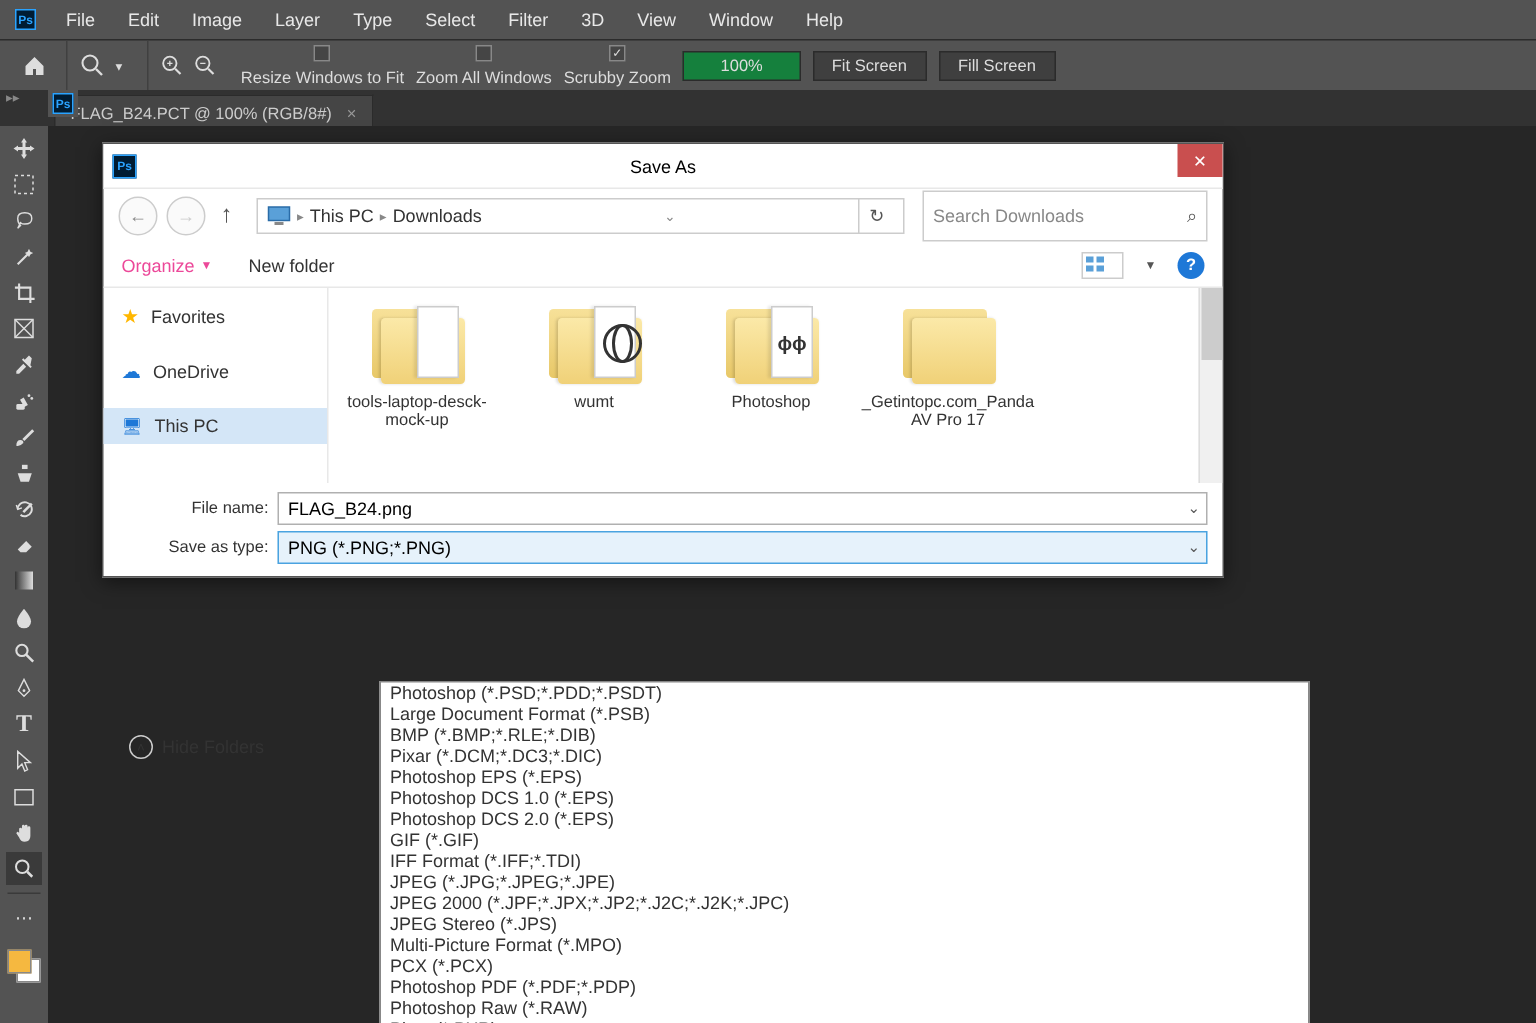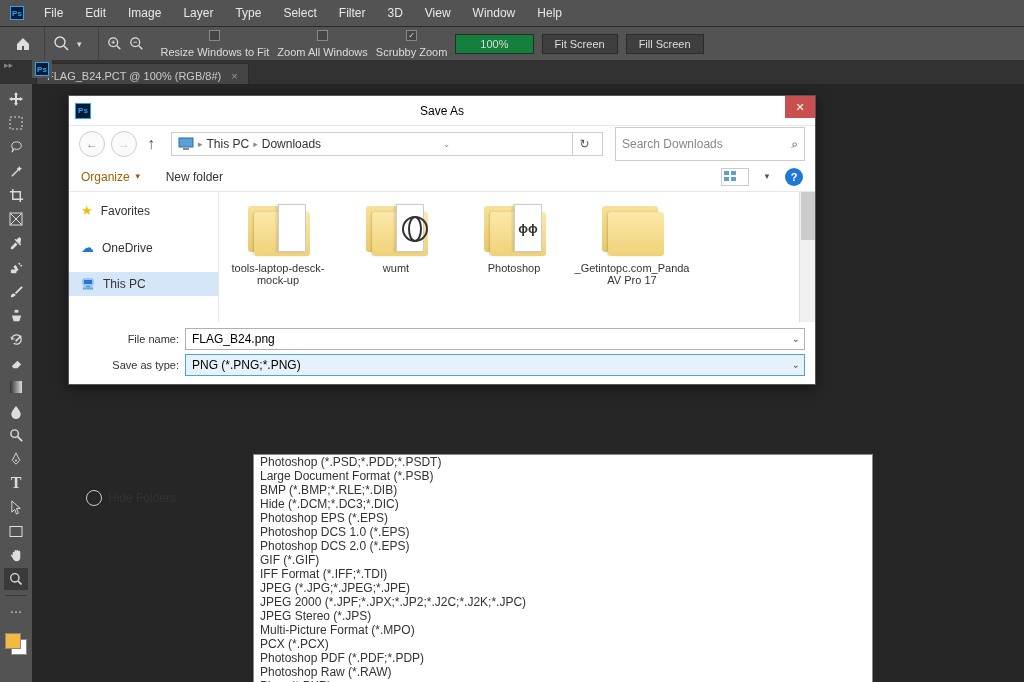--- a/index.html
+++ b/index.html
@@ -48,21 +48,21 @@
 .dlg-nav { height: 36px; display: flex; align-items: center; padding: 0 10px; gap: 6px; }
 .nav-btn { width: 26px; height: 26px; border: 1px solid #ccc; border-radius: 50%; display: flex; align-items: center; justify-content: center; color: #888; font-size: 12px; background: #fafafa; }
 .nav-up { width: 16px; text-align: center; color: #555; }
 .breadcrumb { flex: 1; border: 1px solid #ccc; height: 24px; display: flex; align-items: center; padding: 0 6px; font-size: 12px; color: #333; gap: 4px; margin-left: 6px; }
 .bc-sep { color: #888; font-size: 9px; }
 .bc-refresh { width: 24px; height: 24px; border-left: 1px solid #ccc; display: flex; align-items: center; justify-content: center; color: #555; margin-left: auto; }
 .search-box { width: 190px; border: 1px solid #ccc; height: 24px; display: flex; align-items: center; padding: 16px 6px; font-size: 12px; color: #888; margin-left: 6px; }
 .search-box .sicon { margin-left: auto; color: #555; }
 
 .dlg-toolbar { height: 30px; display: flex; align-items: center; padding: 0 12px; gap: 24px; border-bottom: 1px solid #e8e8e8; }
-.dlg-toolbar .org { color: #a16207; font-size: 12px; display: flex; align-items: center; gap: 4px; }
+.dlg-toolbar .org { color: #ec4899; font-size: 12px; display: flex; align-items: center; gap: 4px; }
 .dlg-toolbar .newf { color: #333; font-size: 12px; }
 .dlg-toolbar .right { margin-left: auto; display: flex; align-items: center; gap: 14px; color: #555; }
 .view-toggle { width: 28px; height: 18px; border: 1px solid #ccc; display: flex; }
 .help-icon { width: 18px; height: 18px; border-radius: 50%; background: #1e78d7; color: #fff; display: flex; align-items: center; justify-content: center; font-size: 11px; font-weight: bold; }
 
 .dlg-body { display: flex; height: 130px; }
 .side-nav { width: 150px; border-right: 1px solid #e8e8e8; padding: 6px 0; }
 .side-item { display: flex; align-items: center; gap: 8px; padding: 5px 12px; font-size: 12px; color: #333; }
 .side-item.active { background: #d4e6f7; }
 .star-icon { color: #ffb700; font-size: 13px; }
@@ -430,21 +430,21 @@
         <span>PNG (*.PNG;*.PNG)</span>
         <span class="dd-arrow">⌄</span>
       </div>
     </div>
   </div>
 
   <div class="dropdown-list" id="format-list">
       <div class="dd-item">Photoshop (*.PSD;*.PDD;*.PSDT)</div>
       <div class="dd-item">Large Document Format (*.PSB)</div>
       <div class="dd-item">BMP (*.BMP;*.RLE;*.DIB)</div>
-      <div class="dd-item">Hide (*.DCM;*.DC3;*.DIC)</div>
+      <div class="dd-item">Pixar (*.DCM;*.DC3;*.DIC)</div>
       <div class="dd-item">Photoshop EPS (*.EPS)</div>
       <div class="dd-item">Photoshop DCS 1.0 (*.EPS)</div>
       <div class="dd-item">Photoshop DCS 2.0 (*.EPS)</div>
       <div class="dd-item">GIF (*.GIF)</div>
       <div class="dd-item">IFF Format (*.IFF;*.TDI)</div>
       <div class="dd-item">JPEG (*.JPG;*.JPEG;*.JPE)</div>
       <div class="dd-item">JPEG 2000 (*.JPF;*.JPX;*.JP2;*.J2C;*.J2K;*.JPC)</div>
       <div class="dd-item">JPEG Stereo (*.JPS)</div>
       <div class="dd-item">Multi-Picture Format (*.MPO)</div>
       <div class="dd-item">PCX (*.PCX)</div>

